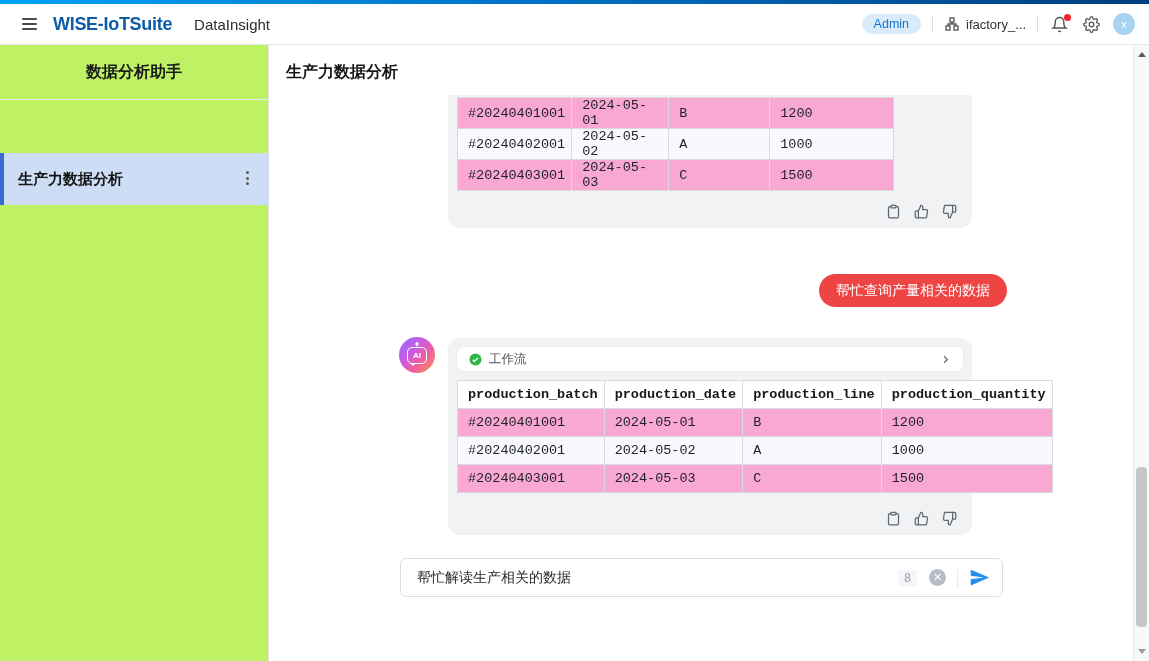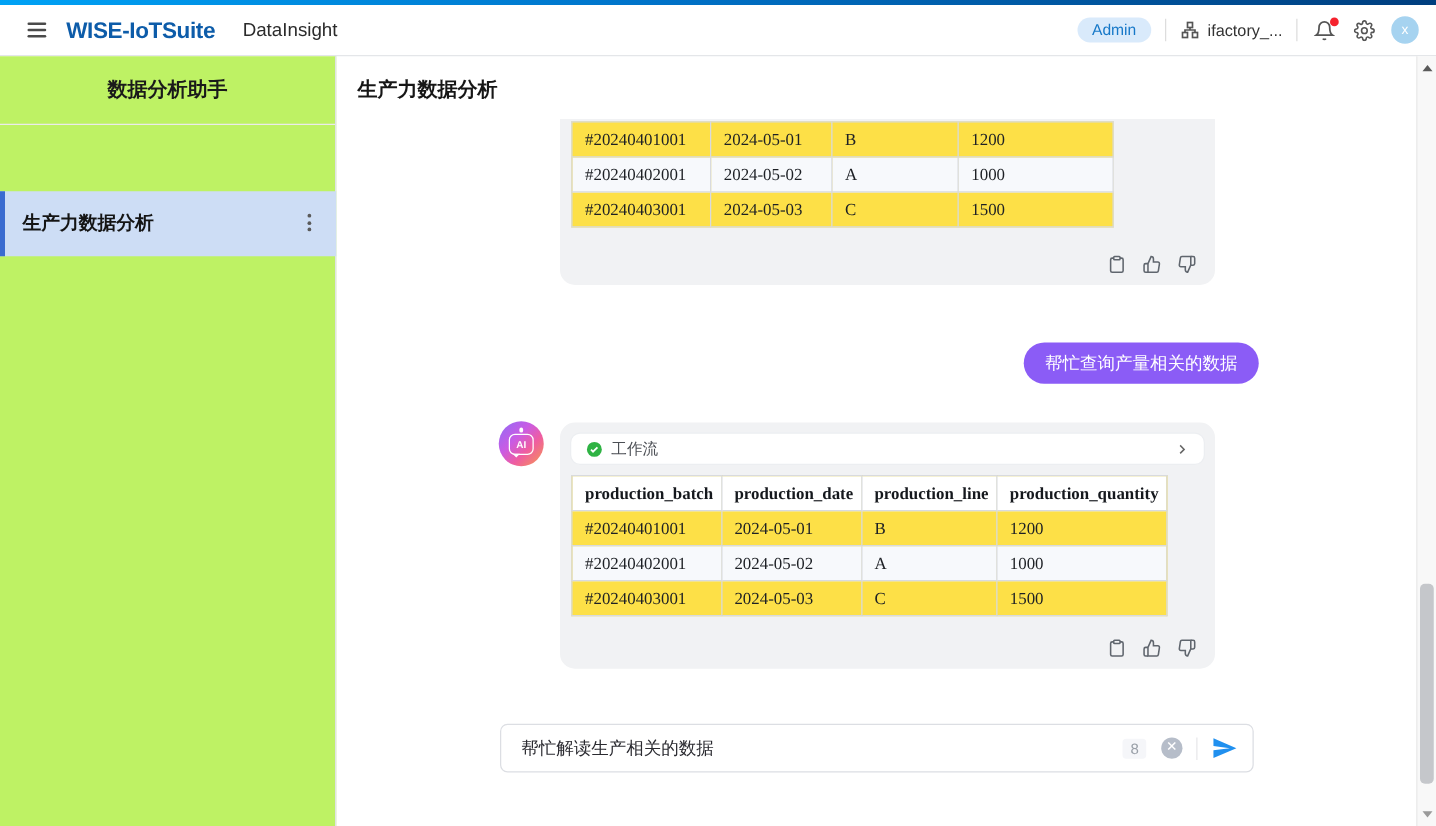--- a/index.html
+++ b/index.html
@@ -41,50 +41,50 @@
   .conv-dots i { width:3px; height:3px; background:#5a5a5a; border-radius:50%; }
 
   
   .main-title { position:absolute; left:286px; top:62px; font-size:16px; font-weight:bold; color:#161616; }
   .chat-viewport { position:absolute; left:270px; top:95px; width:863px; height:566px; overflow:hidden; background:#fff; }
 
   .bubble { position:absolute; background:#f1f2f4; }
   .bubble1 { left:178px; top:0; width:524px; height:133px; border-radius:0 0 12px 12px; }
   .bubble2 { left:178px; top:243px; width:524px; height:197px; border-radius:12px; }
 
-  table.data-table { border-collapse:collapse; background:#fde047; font-family:Liberation Serif, serif; }
+  table.data-table { border-collapse:collapse; background:#f9a8d4; font-family:Liberation Mono, monospace; }
   .bubble1 table.data-table { margin:2px 0 0 9px; }
   .bubble2 table.data-table { margin:8px 0 0 9px; }
   .data-table th, .data-table td { border:1px solid #d8dade; height:28px; padding:0 6px 0 10px; text-align:left;
     font-size:13.5px; color:#1d2025; font-weight:normal; }
   .data-table th { font-weight:bold; color:#15181d; background:#fff; }
   .data-table tbody tr:nth-child(2) td { background:#f7f9fc; }
 
   .msg-footer { position:absolute; right:15px; bottom:9px; display:flex; gap:13px; }
   .msg-footer button { background:none; border:none; cursor:pointer; padding:0; color:#60666e; display:flex; }
 
   .user-bubble { position:absolute; right:126px; top:179px; height:33px; line-height:33px; padding:0 17px;
-    background:#8b5cf6; color:#fff; font-size:14px; border-radius:17px; }
+    background:#ef4444; color:#fff; font-size:14px; border-radius:17px; }
 
   .bot-avatar { position:absolute; left:129px; top:242px; width:36px; height:36px; border-radius:50%;
     background:linear-gradient(135deg,#8e6cf6 0%,#c95ce4 38%,#ef5da0 64%,#f59a4e 100%);
     display:flex; align-items:center; justify-content:center; }
   .robot-chip { width:20px; height:17px; border:1.7px solid #fff; border-radius:5px; color:#fff; font-size:8px; font-weight:bold;
     display:flex; align-items:center; justify-content:center; position:relative; }
   .robot-chip::before { content:""; position:absolute; top:-6px; left:50%; transform:translateX(-50%);
     width:3px; height:4px; background:#fff; border-radius:2px; }
   .robot-chip::after { content:""; position:absolute; bottom:-6px; left:2px;
     border:3px solid transparent; border-top-color:#fff; }
 
   .workflow-bar { margin:8px 8px 0 8px; height:26px; background:#fff; border-radius:8px; border:1px solid #eceef1;
     display:flex; align-items:center; padding:0 12px; gap:7px; cursor:pointer; }
   .workflow-label { font-size:12.5px; color:#4c4f55; }
   .workflow-spacer { flex:1; }
 
-  .input-bar { position:absolute; left:130px; top:484px; width:603px; height:39px; background:#fff;
+  .input-bar { position:absolute; left:130px; top:463px; width:603px; height:39px; background:#fff;
     border:1px solid #dcdee3; border-radius:6px; display:flex; align-items:center; padding:0 12px 0 16px; }
   .input-bar input { flex:1; border:none; outline:none; font-size:14px; color:#2a2a30; background:transparent;
     font-family:"Liberation Sans","DejaVu Sans",sans-serif; }
   .char-count { font-size:12px; color:#9aa0a8; background:#f5f6f9; border-radius:3px; padding:1px 6px; }
   .clear-btn { width:17px; height:17px; border-radius:50%; background:#b6bdc9; color:#fff; border:none; font-size:11px;
     line-height:15px; text-align:center; cursor:pointer; margin-left:12px; padding:0; }
   .input-div { width:1px; height:18px; background:#e7e7ea; margin:0 11px; }
   .send-btn { background:none; border:none; cursor:pointer; display:flex; padding:0; }
 
   

